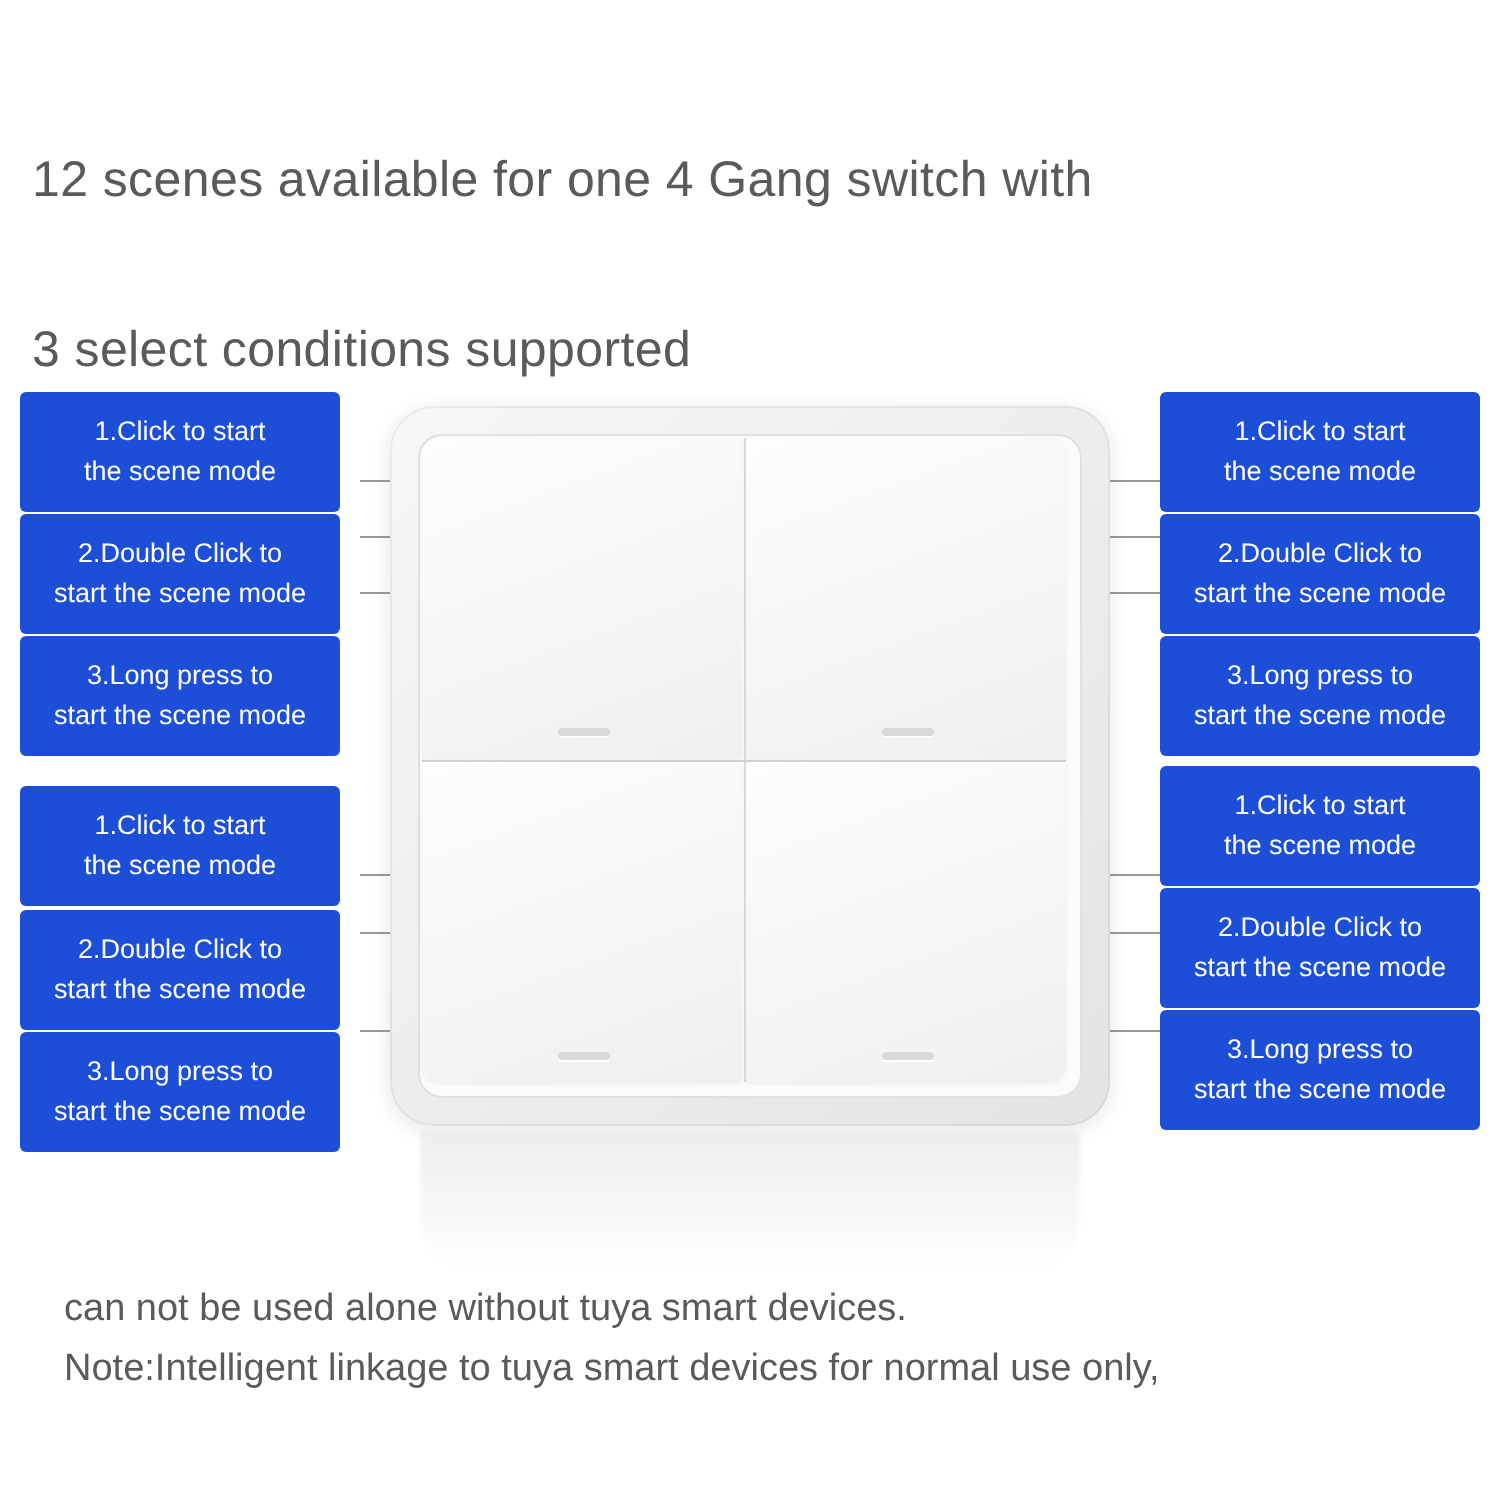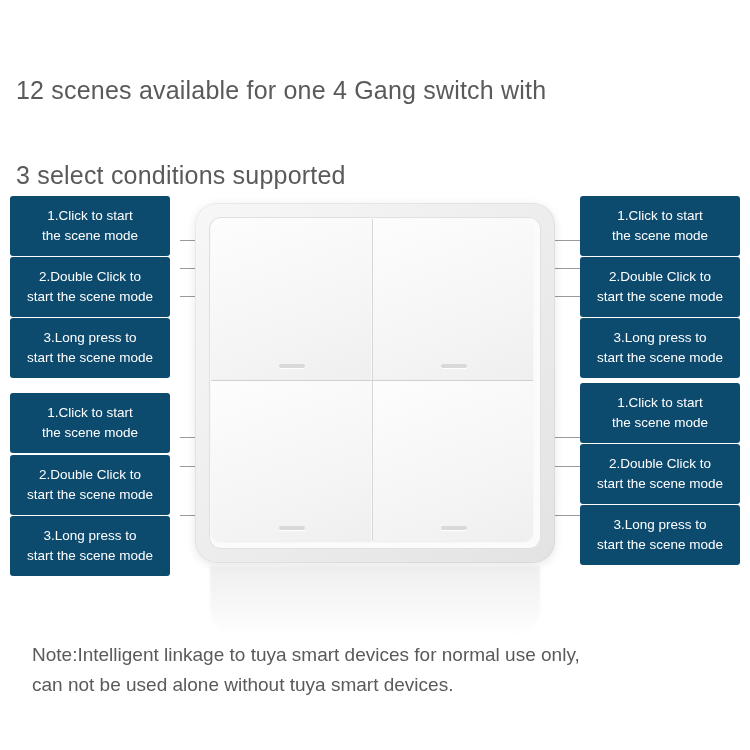--- a/index.html
+++ b/index.html
@@ -112,21 +112,21 @@
     height: 70px;
     background: linear-gradient(to bottom, rgba(225,225,225,0.55), rgba(255,255,255,0));
     border-radius: 0 0 26px 26px;
     filter: blur(1px);
   }
 
   
   .label {
     position: absolute;
     width: 160px;
-    background: #0c4a6e;
+    background: #1d4ed8;
     color: #ffffff;
     font-size: 13.5px;
     line-height: 20px;
     text-align: center;
     padding: 10px 4px;
     box-sizing: border-box;
     border-radius: 3px;
   }
   .label span { display: block; }
 
@@ -239,17 +239,17 @@
   <div class="label" style="left:580px; top:444px;">
     <span>2.Double Click to</span>
     <span>start the scene mode</span>
   </div>
   <div class="label" style="left:580px; top:505px;">
     <span>3.Long press to</span>
     <span>start the scene mode</span>
   </div>
 
   <div class="note">
+    <span>can not be used alone without tuya smart devices.</span>
     <span>Note:Intelligent linkage to tuya smart devices for normal use only,</span>
-    <span>can not be used alone without tuya smart devices.</span>
   </div>
 
 </div>
 
 </body></html>

